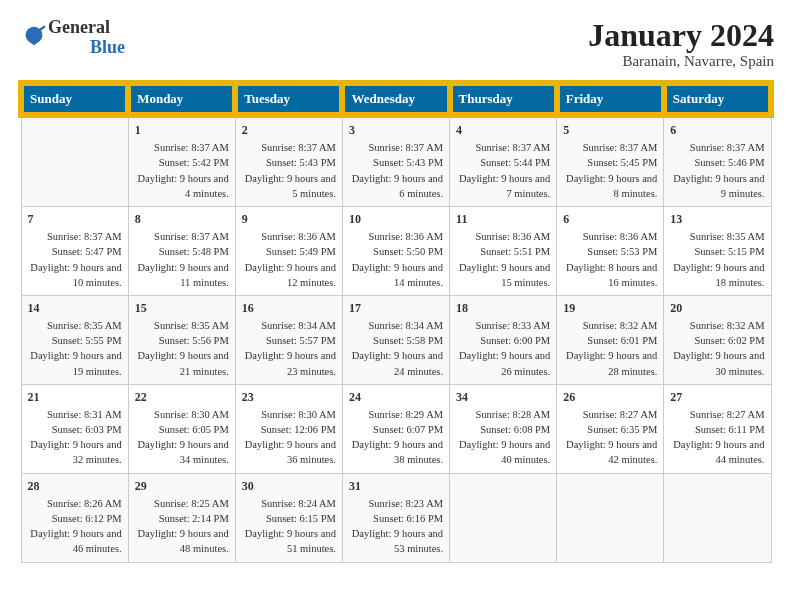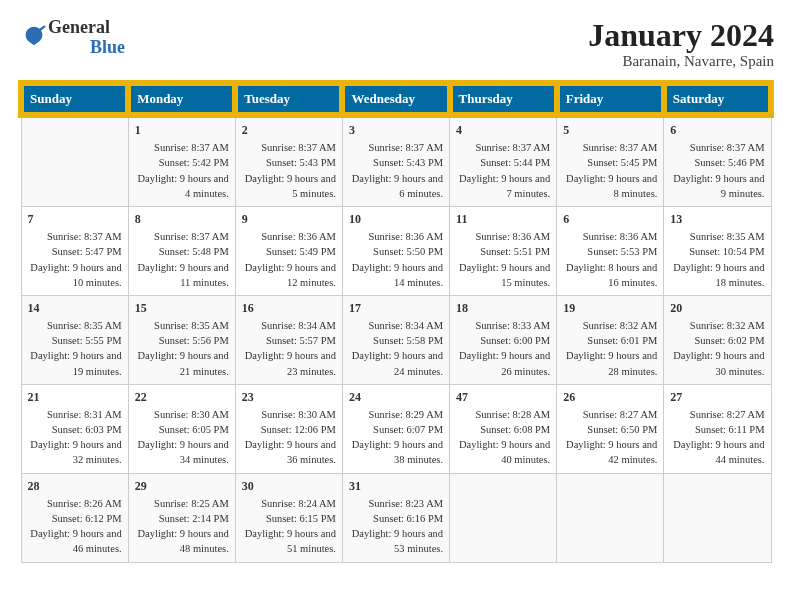--- a/index.html
+++ b/index.html
@@ -227,21 +227,21 @@
         <div class="day-info">
           <span>Sunrise: 8:36 AM</span><br>
           <span>Sunset: 5:53 PM</span><br>
           <span>Daylight: 8 hours and 16 minutes.</span>
         </div>
           </td>
           <td>
             <span class="day-num">13</span>
         <div class="day-info">
           <span>Sunrise: 8:35 AM</span><br>
-          <span>Sunset: 10:54 PM</span><br>
+          <span>Sunset: 5:15 PM</span><br>
           <span>Daylight: 9 hours and 18 minutes.</span>
         </div>
           </td>
         </tr>
         <tr>
           <td>
             <span class="day-num">14</span>
         <div class="day-info">
           <span>Sunrise: 8:35 AM</span><br>
           <span>Sunset: 5:55 PM</span><br>
@@ -324,32 +324,32 @@
           </td>
           <td>
             <span class="day-num">24</span>
         <div class="day-info">
           <span>Sunrise: 8:29 AM</span><br>
           <span>Sunset: 6:07 PM</span><br>
           <span>Daylight: 9 hours and 38 minutes.</span>
         </div>
           </td>
           <td>
-            <span class="day-num">47</span>
+            <span class="day-num">34</span>
         <div class="day-info">
           <span>Sunrise: 8:28 AM</span><br>
           <span>Sunset: 6:08 PM</span><br>
           <span>Daylight: 9 hours and 40 minutes.</span>
         </div>
           </td>
           <td>
             <span class="day-num">26</span>
         <div class="day-info">
           <span>Sunrise: 8:27 AM</span><br>
-          <span>Sunset: 6:50 PM</span><br>
+          <span>Sunset: 6:35 PM</span><br>
           <span>Daylight: 9 hours and 42 minutes.</span>
         </div>
           </td>
           <td>
             <span class="day-num">27</span>
         <div class="day-info">
           <span>Sunrise: 8:27 AM</span><br>
           <span>Sunset: 6:11 PM</span><br>
           <span>Daylight: 9 hours and 44 minutes.</span>
         </div>

